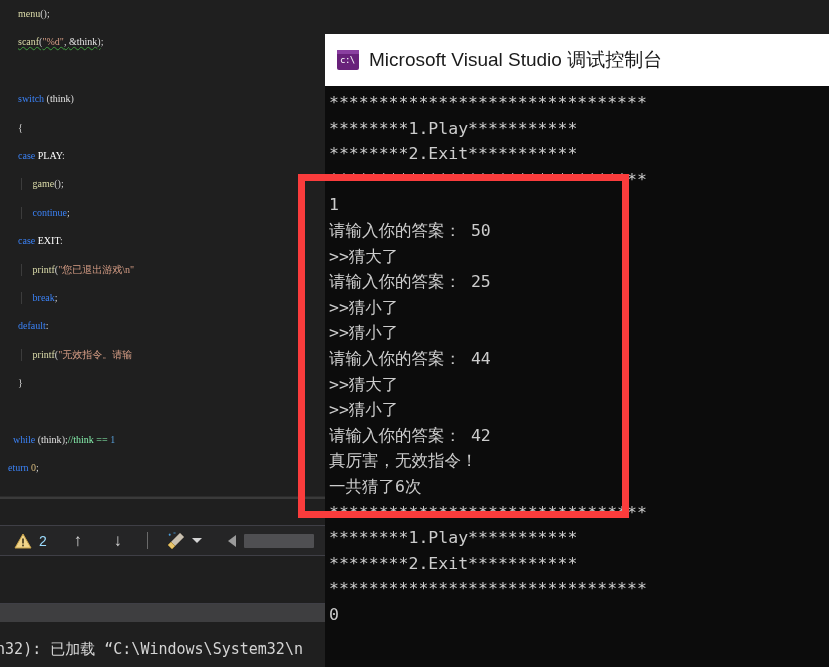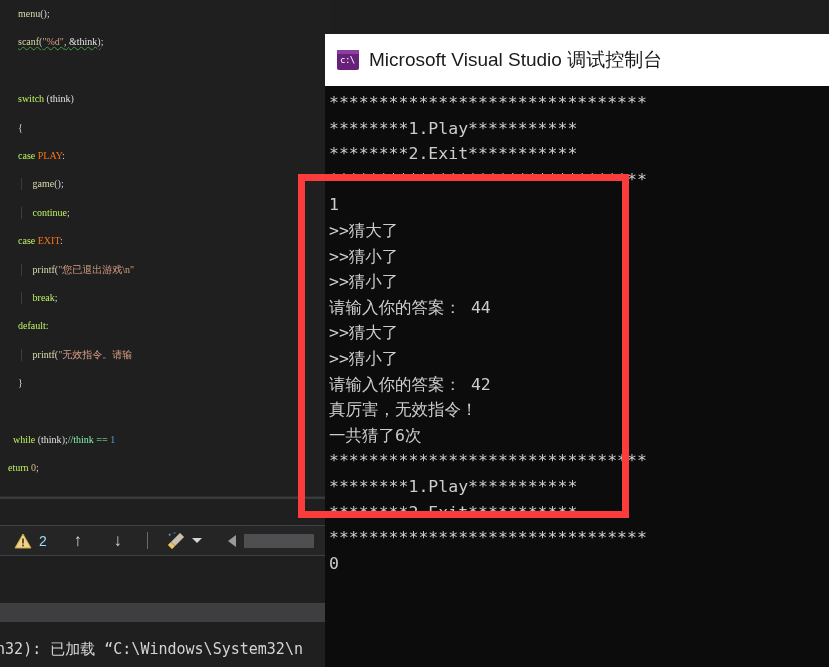--- a/index.html
+++ b/index.html
@@ -17,24 +17,24 @@
     background: #1f1f1f; overflow: hidden;
   }
   .code-area {
     position: absolute; left: 0; top: 0; width: 330px; height: 568px;
     background: #1f1f1f;
     font-family: Liberation Serif, serif;
     font-size: 10px; line-height: 28.4px;
     white-space: pre; overflow: hidden;
   }
   .code-line { height: 28.4px; padding-left: 8px; white-space: pre; }
-  .kw    { color: #bef264; }      
+  .kw    { color: #3b82f6; }      
   .fn    { color: #dcdcaa; }      
   .var   { color: #e5e5e5; }      
-  .ident { color: #f97316; text-align: right; }      
+  .ident { color: #ffffff; text-align: right; }      
   .str   { color: #d69d85; }      
   .num   { color: #d7ba7d; }      
   .cmt   { color: #86efac; }      
   .punc  { color: #d4d4d4; }
   .sq    { color: #569cd6; }      
   .guide { color: #4a4a4a; }
   .squiggle {
     text-decoration: underline;
     text-decoration-color: #3f9e3f;
     text-decoration-style: wavy;
@@ -174,21 +174,23 @@
         <span class="cmd-txt">c:\</span>
       </span>
       <span class="console-title-text">Microsoft Visual Studio 调试控制台</span>
     </div>
     <div class="console-body" id="console-body">
         <div class="cline">********************************</div>
         <div class="cline">********1.Play***********</div>
         <div class="cline">********2.Exit***********</div>
         <div class="cline">********************************</div>
         <div class="cline">1</div>
+        <div class="cline">请输入你的答案： 50</div>
         <div class="cline">&gt;&gt;猜大了</div>
+        <div class="cline">请输入你的答案： 25</div>
         <div class="cline">&gt;&gt;猜小了</div>
         <div class="cline">&gt;&gt;猜小了</div>
         <div class="cline">请输入你的答案： 44</div>
         <div class="cline">&gt;&gt;猜大了</div>
         <div class="cline">&gt;&gt;猜小了</div>
         <div class="cline">请输入你的答案： 42</div>
         <div class="cline">真厉害，无效指令！</div>
         <div class="cline">一共猜了6次</div>
         <div class="cline">********************************</div>
         <div class="cline">********1.Play***********</div>

